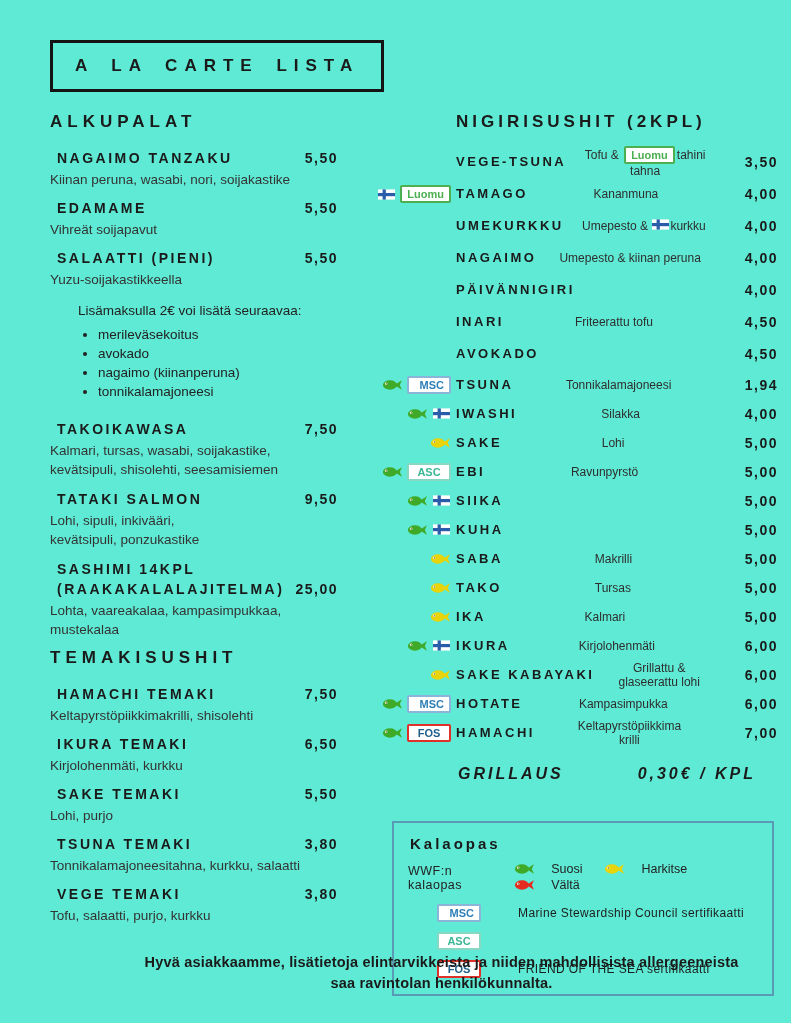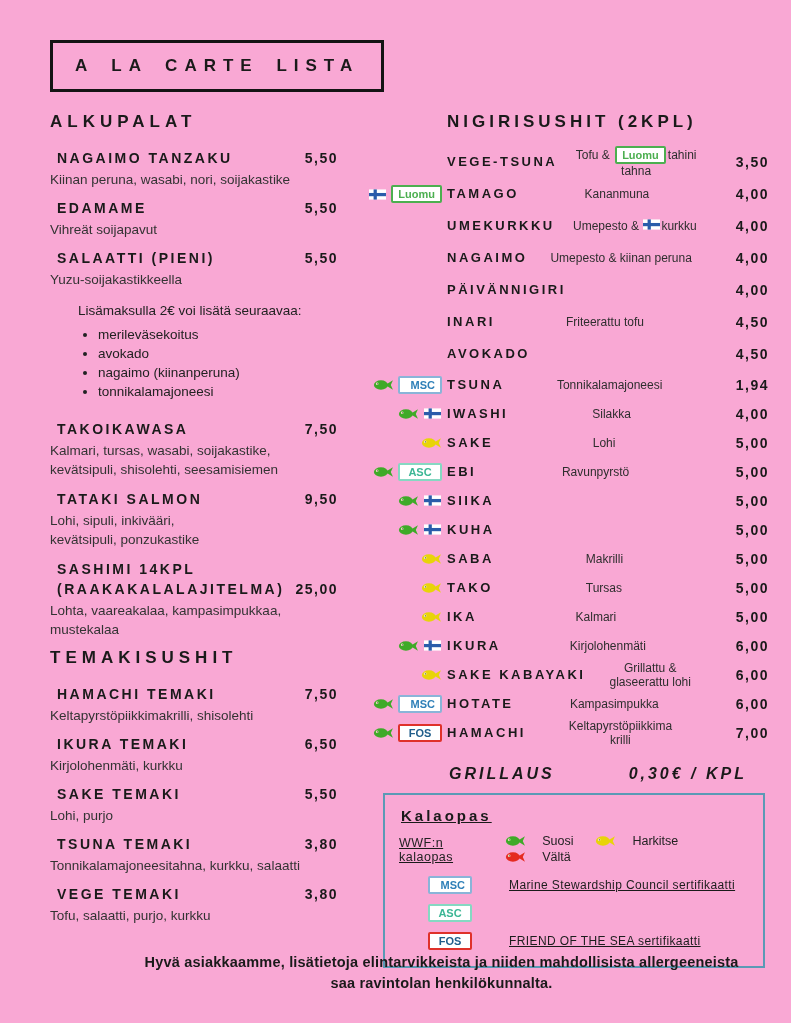--- a/index.html
+++ b/index.html
@@ -1,25 +1,25 @@
 <!DOCTYPE html>
 <html><head>
 <meta charset="utf-8">
 <style>
   html,body{margin:0;padding:0;background:#ffffff;}
   body{font-family:"Liberation Sans","DejaVu Sans",sans-serif;color:#1a1a1a;}
-  .page{position:relative;width:791px;height:1023px;background:#f9a8d4;overflow:hidden;}
+  .page{position:relative;width:791px;height:1023px;background:#5eead4;overflow:hidden;}
 
   
   .title-box{position:absolute;left:50px;top:40px;border:3px solid #141414;padding:13px 22px;}
   .title-box span{font-weight:bold;font-size:17px;letter-spacing:7px;word-spacing:6px;}
 
   
   .left-col{position:absolute;left:50px;top:112px;width:340px;}
-  .right-col{position:absolute;left:383px;top:112px;width:386px;}
+  .right-col{position:absolute;left:392px;top:112px;width:386px;}
 
   h2.section{margin:0 0 16px;font-size:17px;letter-spacing:5px;font-weight:bold;}
   h2.nhead{margin:0 0 14px 64px;font-size:17px;letter-spacing:4px;font-weight:bold;white-space:nowrap;}
 
   
   .litem{margin:0 0 9px;}
   .item-head{display:flex;justify-content:space-between;align-items:flex-end;width:288px;padding-left:7px;box-sizing:border-box;}
   .iname{font-weight:bold;font-size:14px;letter-spacing:2.5px;line-height:20px;white-space:pre-line;}
   .iprice{font-weight:bold;font-size:14px;letter-spacing:1.5px;line-height:20px;}
   .idesc{margin-top:2px;font-size:13.5px;line-height:19px;color:#333;white-space:pre-line;}
@@ -45,21 +45,21 @@
 
   .badge{display:inline-block;font-size:11px;font-weight:bold;line-height:14px;padding:0 5px;border:2px solid;border-radius:2px;background:#fff;}
   .badge.luomu{color:#4caf50;border-color:#4caf50;}
   .badge.msc{color:#2e7fb8;border-color:#8ab4d8;min-width:30px;text-align:right;}
   .badge.asc{color:#3cb695;border-color:#86d8c2;min-width:30px;text-align:center;}
   .badge.fos{color:#1f5d8a;border-color:#df312a;min-width:30px;text-align:center;}
 
   .grill-row{display:flex;justify-content:space-between;align-items:center;margin:18px 22px 0 66px;font-style:italic;font-weight:bold;font-size:16px;letter-spacing:3px;white-space:nowrap;}
 
   
-  .kalabox{margin-top:10px;width:382px;box-sizing:border-box;border:2px solid #5b9ab5;padding:12px 14px 16px;text-decoration:underline;}
+  .kalabox{margin-top:38px;width:382px;box-sizing:border-box;border:2px solid #5b9ab5;padding:12px 14px 16px;}
   .kala-title{font-weight:bold;font-size:15px;letter-spacing:3px;margin:0 2px 10px;}
   .wwf-row{display:flex;align-items:center;font-size:12.5px;color:#222;}
   .wwf-label{margin-right:18px;letter-spacing:0.5px;}
   .legend-item{display:inline-flex;align-items:center;gap:16px;margin-right:22px;}
   .cert-row{display:flex;align-items:center;margin-top:9px;}
   .cert-badge-cell{margin-left:28px;width:46px;text-align:center;flex:none;}
   .cert-label{margin-left:36px;font-size:12px;letter-spacing:0.4px;color:#1d1d1d;}
 
   .footer{position:absolute;left:0;top:952px;width:100%;text-align:center;margin-left:46px;}
   .footer div{width:620px;margin:0 auto;font-weight:bold;font-size:14.5px;line-height:21px;letter-spacing:0.2px;}

